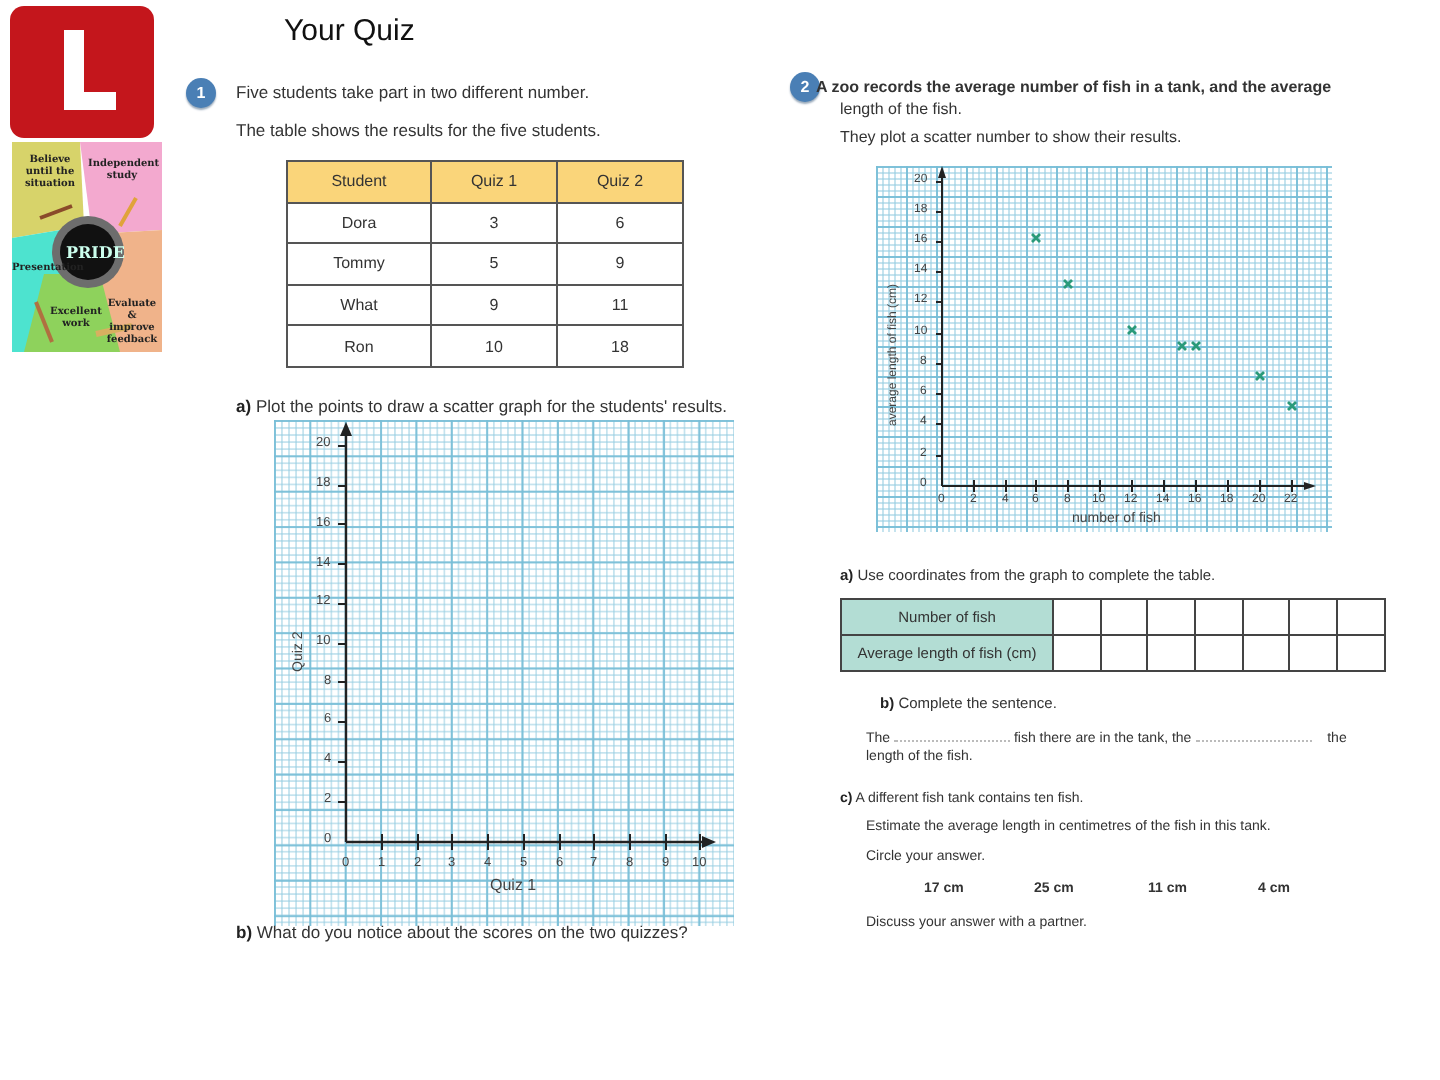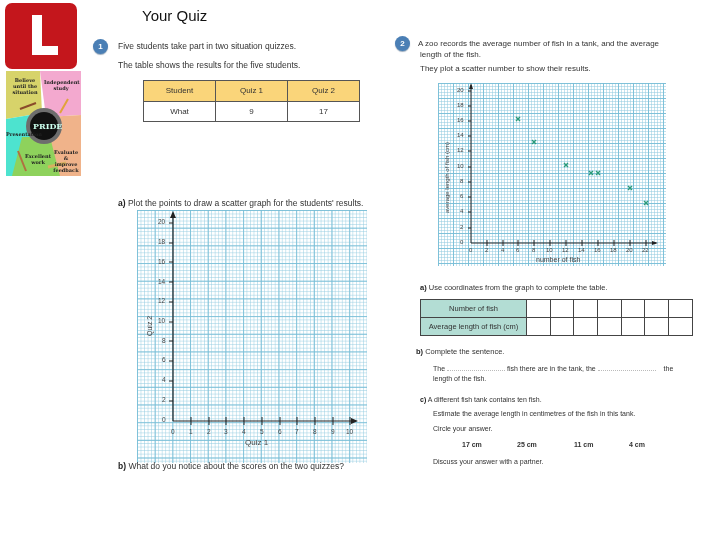--- a/index.html
+++ b/index.html
@@ -14,21 +14,21 @@
   .pride-svg { position: absolute; left: 0; top: 0; }
   .pride-txt { position: absolute; font-family: "DejaVu Serif", serif; font-size: 5px; color: #222; text-align: center; line-height: 6px; font-weight: bold; }
 
   .page-title { position: absolute; left: 142px; top: 7px; font-size: 15px; color: #111; }
 
   .qnum { position: absolute; width: 15px; height: 15px; border-radius: 50%; background: #4a7fb5; color: #fff; font-size: 8px; font-weight: bold; text-align: center; line-height: 15px; box-shadow: 0 1px 1px #9ab; }
 
   .txt { position: absolute; font-size: 8.5px; color: #333; white-space: nowrap; }
   .txt b { font-weight: bold; color: #222; }
 
-  table.scores { position: absolute; left: 143px; top: 80px; width: 217px; border-collapse: collapse; font-size: 8px; }
+  table.scores { position: absolute; left: 143px; top: 80px; width: 199px; border-collapse: collapse; font-size: 8px; }
   table.scores td, table.scores th { border: 1px solid #555; height: 20.6px; text-align: center; font-weight: normal; color: #333; }
   table.scores th { background: #fad57a; }
   table.scores th:first-child, table.scores td:first-child { width: 72px; }
 
   .grid1 { position: absolute; left: 137px; top: 210px; width: 230px; height: 253px;
     background-color: #ffffff;
     background-image:
       linear-gradient(to right, rgba(120,190,215,0.9) 1px, transparent 1px),
       linear-gradient(to bottom, rgba(120,190,215,0.9) 1px, transparent 1px),
       linear-gradient(to right, rgba(150,205,225,0.55) 1px, transparent 1px),
@@ -84,34 +84,49 @@
   <div class="pride-txt" style="left:38px;top:8px;width:34px;">Independent study</div>
   <div class="pride-txt" style="left:27px;top:51px;width:24px;font-size:8px;color:#cfe;line-height:9px;">PRIDE</div>
   <div class="pride-txt" style="left:46px;top:78px;width:28px;">Evaluate &amp; improve feedback</div>
   <div class="pride-txt" style="left:18px;top:82px;width:28px;">Excellent work</div>
   <div class="pride-txt" style="left:0px;top:60px;width:16px;">Presentation</div>
 </div>
 
 <div class="page-title">Your Quiz</div>
 
 <div class="qnum" style="left:93px;top:39px;">1</div>
-<div class="txt" style="left:118px;top:41px;">Five students take part in two situation quizzes.</div>
+<div class="txt" style="left:118px;top:41px;">Five students take part in two different number.</div>
 <div class="txt" style="left:118px;top:60px;">The table shows the results for the five students.</div>
 
 <table class="scores">
   <tbody>
       <tr>
     <th>Student</th>
     <th>Quiz 1</th>
     <th>Quiz 2</th>
   </tr>
   <tr>
+    <td>Dora</td>
+    <td>3</td>
+    <td>6</td>
+  </tr>
+  <tr>
+    <td>Tommy</td>
+    <td>5</td>
+    <td>9</td>
+  </tr>
+  <tr>
     <td>What</td>
     <td>9</td>
-    <td>17</td>
+    <td>11</td>
+  </tr>
+  <tr>
+    <td>Ron</td>
+    <td>10</td>
+    <td>18</td>
   </tr>
 </tbody>
   </table>
 
 <div class="txt" style="left:118px;top:198px;">
   <b>a)</b>
   <span>Plot the points to draw a scatter graph for the students' results.</span>
 </div>
 
 <div class="grid1">
@@ -170,21 +185,21 @@
   <span class="axlabel" style="left:108px;top:228px;">Quiz 1</span>
   <span class="axlabel-v" style="left:9px;top:126px;">Quiz 2</span>
 </div>
 
 <div class="txt" style="left:118px;top:461px;">
   <b>b)</b>
   <span>What do you notice about the scores on the two quizzes?</span>
 </div>
 
 <div class="qnum" style="left:395px;top:36px;">2</div>
-<div class="txt" style="left:418px;top:39px;font-size:8px;">A zoo records the average number of fish in a tank, and the average</div>
+<div class="txt" style="left:408px;top:39px;font-size:8px;font-weight:bold;">A zoo records the average number of fish in a tank, and the average</div>
 <div class="txt" style="left:420px;top:50px;font-size:8px;">length of the fish.</div>
 <div class="txt" style="left:420px;top:64px;font-size:8px;">They plot a scatter number to show their results.</div>
 
 <div class="grid2">
   <svg class="axis-svg" width="228" height="183">
     <line x1="33" y1="2" x2="33" y2="160" stroke="#222" stroke-width="1"></line>
     <polygon points="31,6 33,0 35,6" fill="#222"></polygon>
     <line x1="33" y1="160" x2="218" y2="160" stroke="#222" stroke-width="1"></line>
     <polygon points="214,158 220,160 214,162" fill="#222"></polygon>
     <g stroke="#222" stroke-width="1">
@@ -272,21 +287,21 @@
     <td></td>
     <td></td>
     <td></td>
     <td></td>
     <td></td>
     <td></td>
   </tr>
 </tbody>
   </table>
 
-<div class="txt" style="left:416px;top:347px;font-size:7.5px;">
+<div class="txt" style="left:440px;top:347px;font-size:7.5px;">
   <b>b)</b>
   <span>Complete the sentence.</span>
 </div>
 
 <div class="txt" style="left:433px;top:365px;font-size:7px;">
   <span>The</span>
   <span class="blank"></span>
   <span>fish there are in the tank, the</span>
   <span class="blank"></span>
   <span style="margin-left:6px;">the</span>

